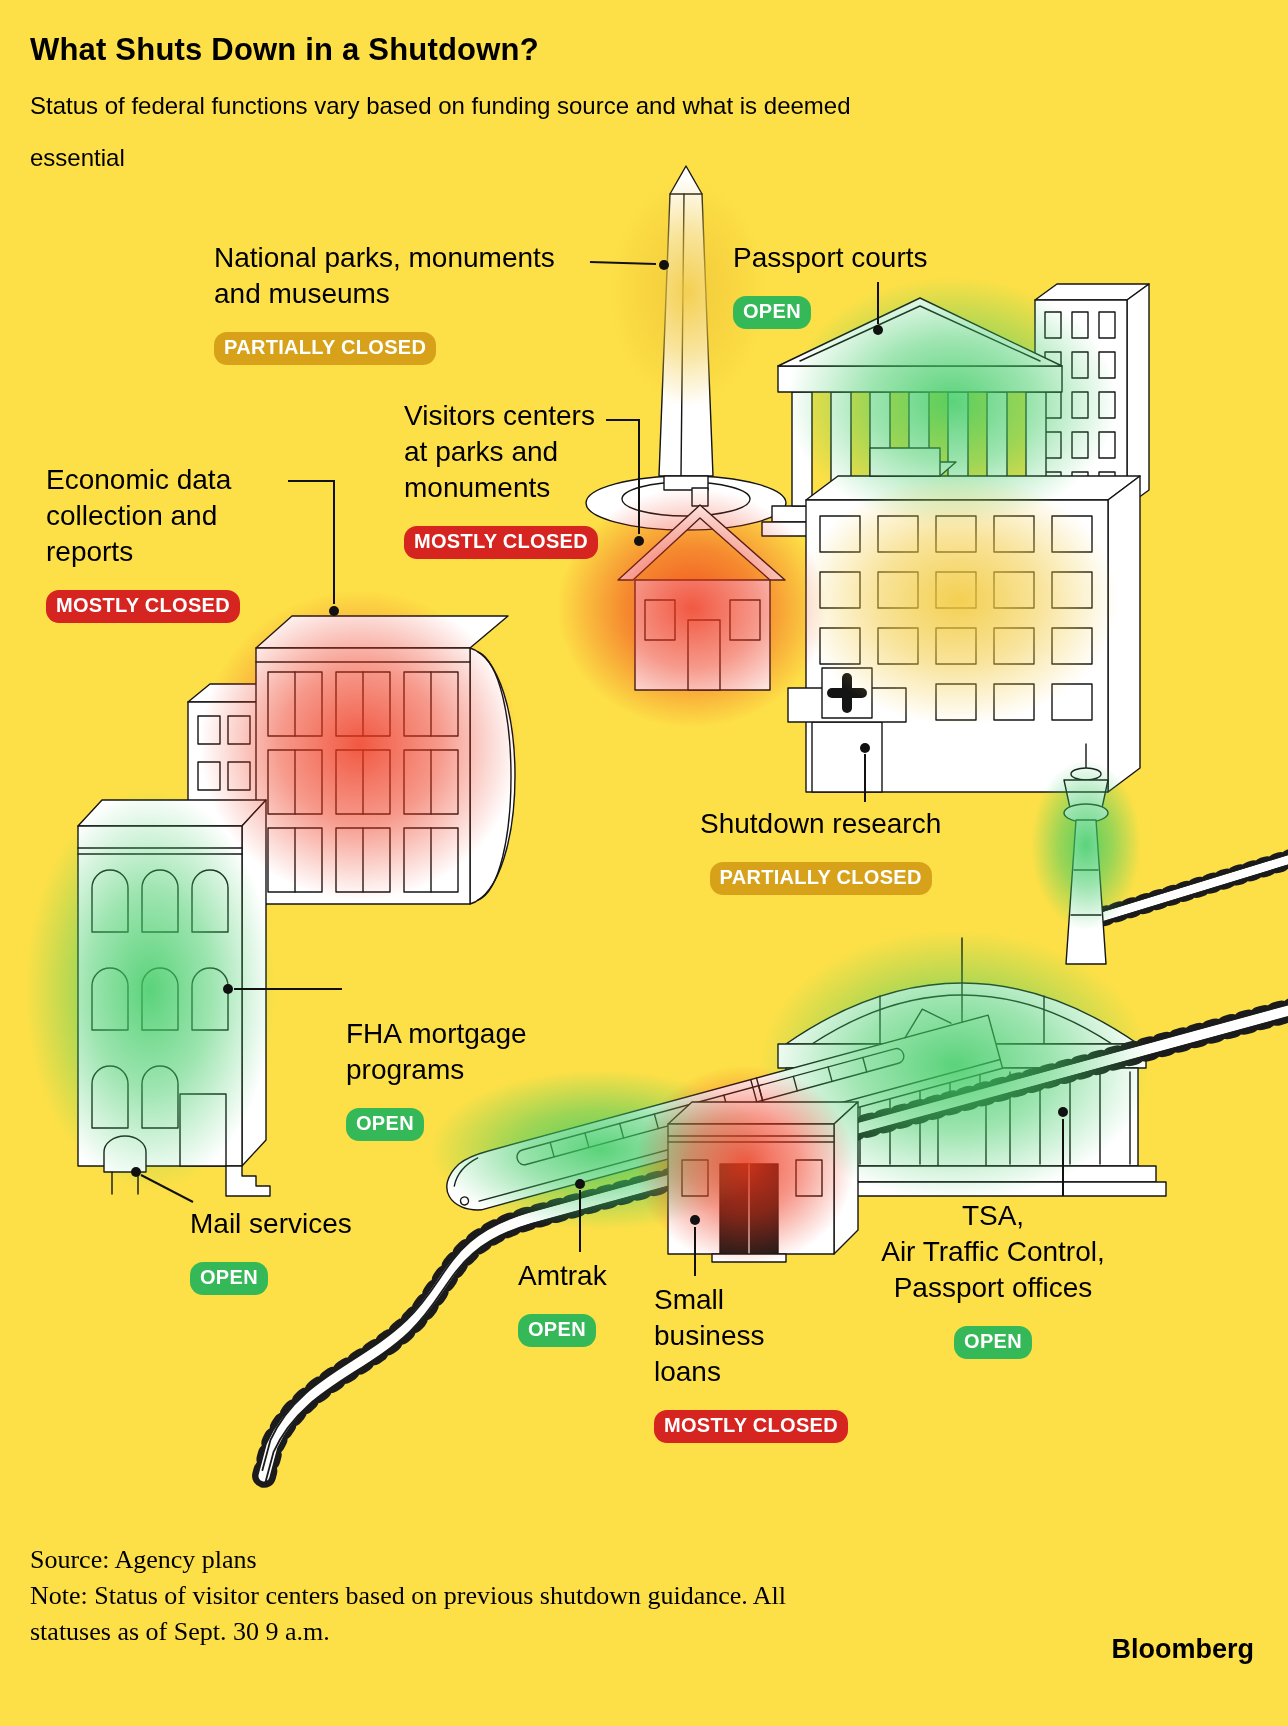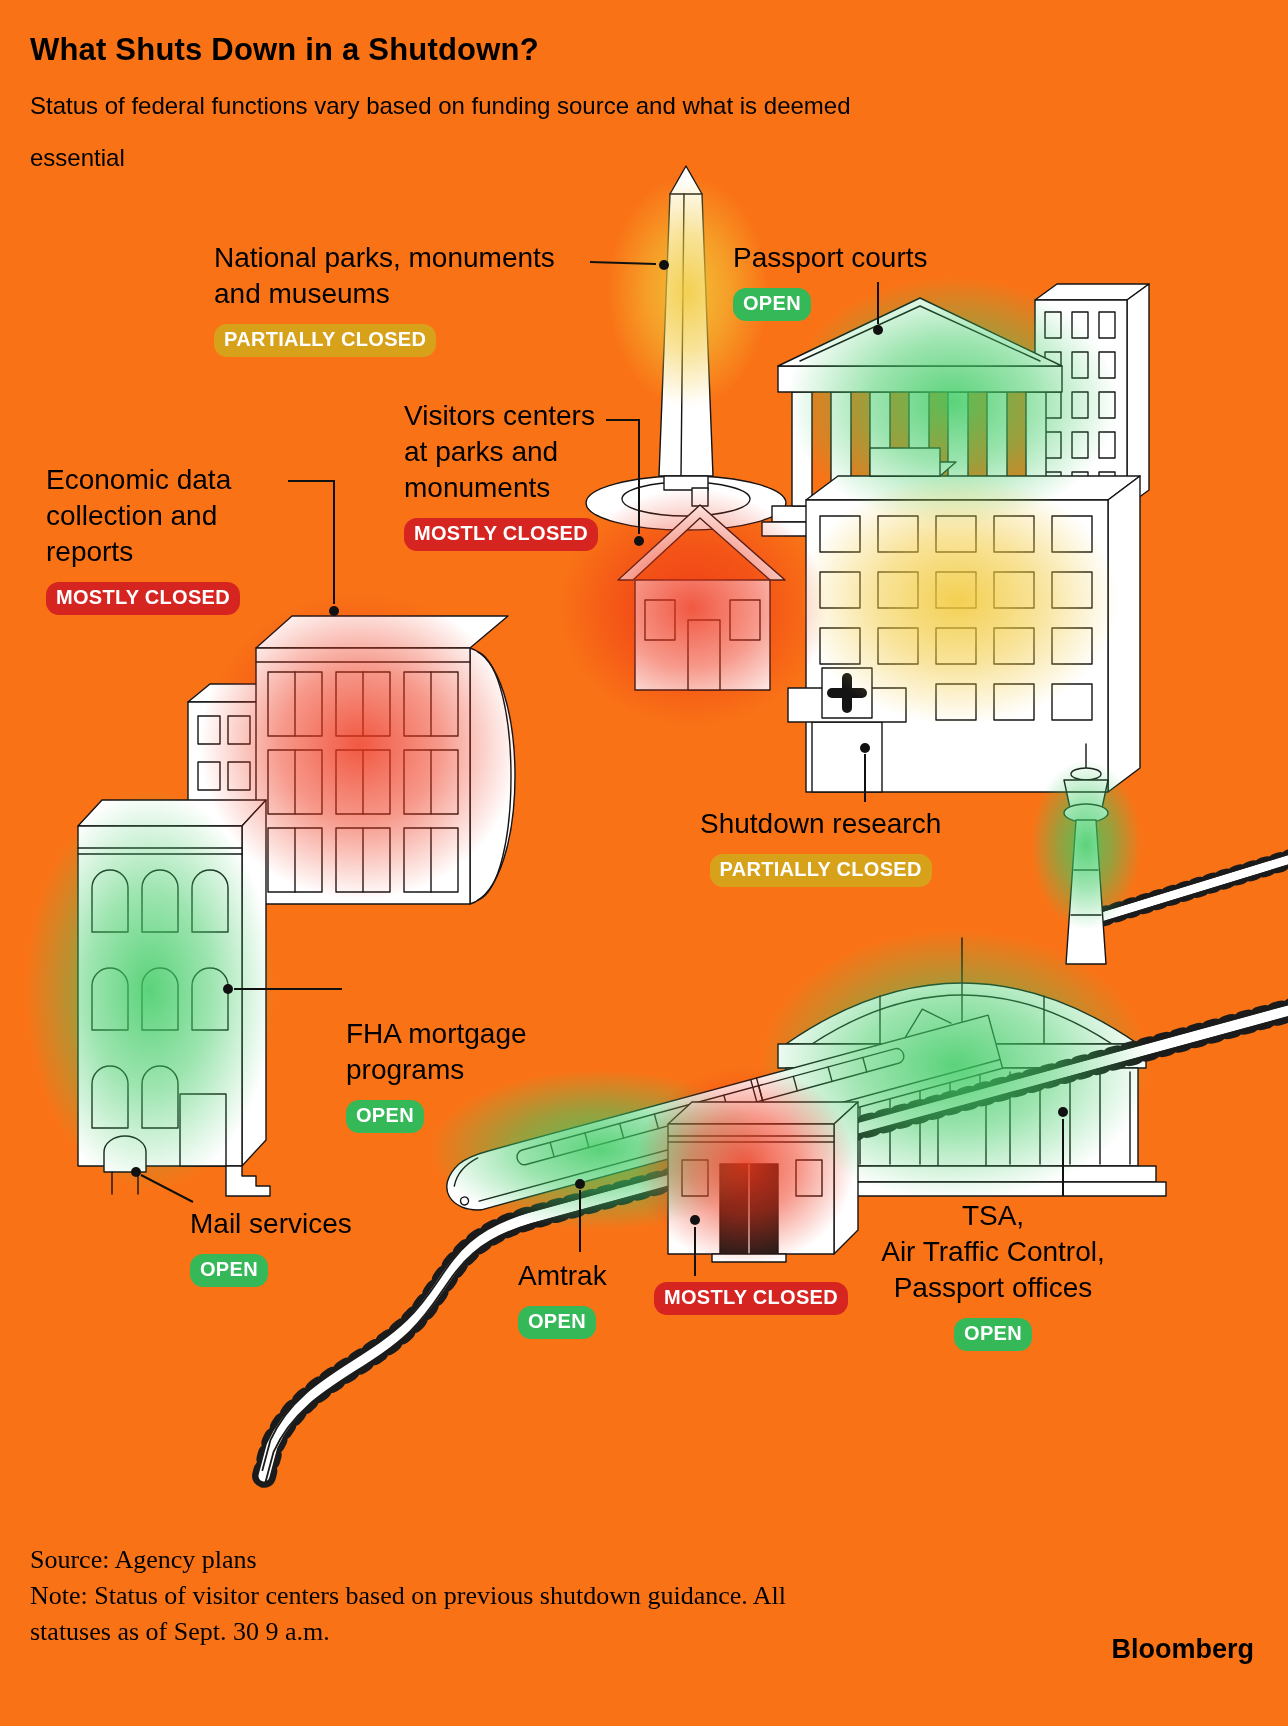--- a/index.html
+++ b/index.html
@@ -1,22 +1,22 @@
 <!DOCTYPE html>
 <html><head>
 <meta charset="utf-8">
 <style>
   * { margin:0; padding:0; box-sizing:border-box; }
   html,body { background:#fff; }
   body { font-family:"Liberation Sans", sans-serif; color:#000; }
-  #canvas { position:relative; width:1288px; height:1726px; background:#f97316; overflow:hidden; }
+  #canvas { position:relative; width:1288px; height:1726px; background:#fde047; overflow:hidden; }
   .svg-layer { position:absolute; left:0; top:0; width:1288px; height:1726px; display:block; }
   .title { position:absolute; left:30px; top:32px; font-size:31px; font-weight:700; letter-spacing:.2px; }
   .subtitle { position:absolute; left:30px; top:80px; font-size:24px; line-height:52px; white-space:pre-line; }
-  .callout { position:absolute; display:flex; flex-direction:column; align-items:flex-start; gap:12px; }
+  .callout { position:absolute; display:flex; flex-direction:column; align-items:flex-start; gap:20px; }
   .callout.center { align-items:center; text-align:center; }
   .callout-label { font-size:28px; line-height:36px; white-space:pre-line; }
   .badge { display:inline-block; font-size:20px; font-weight:700; color:#fff;
            padding:4px 10px 6px; border-radius:13px; letter-spacing:.3px; }
   .footer-source, .footer-note { position:absolute; left:30px; font-size:26px; line-height:36px; white-space:pre-line;font-family:Liberation Serif, serif; }
   .footer-source { top:1542px; }
   .footer-note { top:1578px; }
   .brand { position:absolute; right:34px; top:1634px; font-size:27px; font-weight:700; }
 </style>
 </head>
@@ -355,20 +355,23 @@
     <div class="callout-label">Mail services</div>
     <div class="badge" style="background-color: rgb(53, 184, 87);">OPEN</div>
   </div>
 
   <div class="callout" style="left:518px; top:1258px;">
     <div class="callout-label">Amtrak</div>
     <div class="badge" style="background-color: rgb(53, 184, 87);">OPEN</div>
   </div>
 
   <div class="callout" style="left:654px; top:1282px;">
+    <div class="callout-label">Small
+business
+loans</div>
     <div class="badge" style="background-color: rgb(214, 36, 32);">MOSTLY CLOSED</div>
   </div>
 
   <div class="callout center" style="left:850px; top:1198px; width:286px;">
     <div class="callout-label">TSA,
 Air Traffic Control,
 Passport offices</div>
     <div class="badge" style="background-color: rgb(53, 184, 87);">OPEN</div>
   </div>
 

